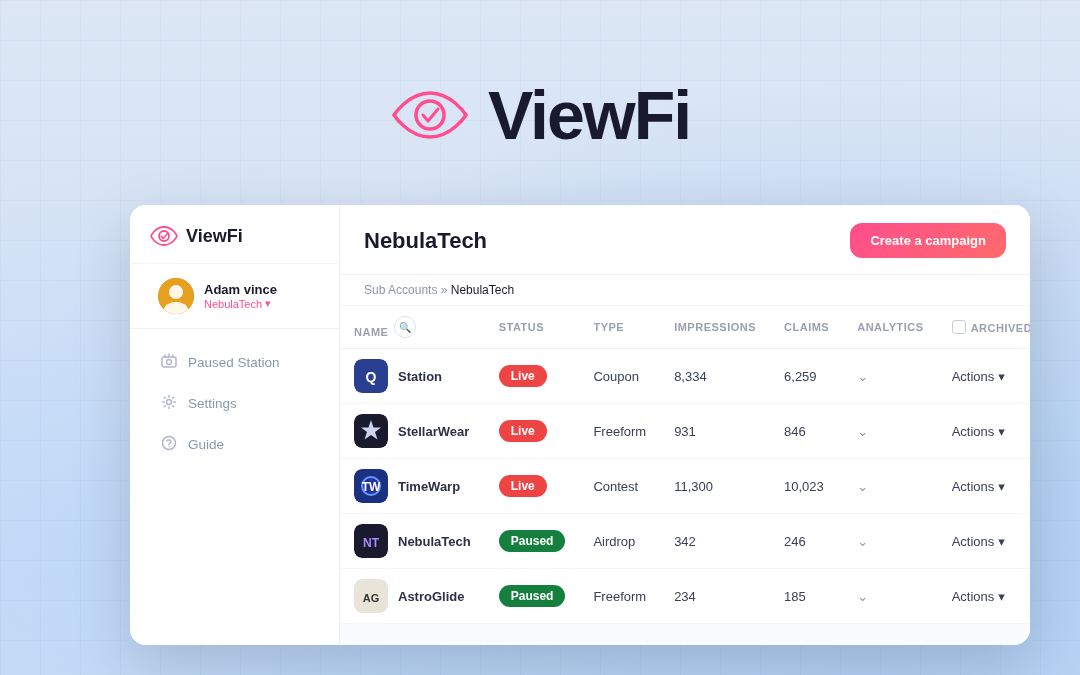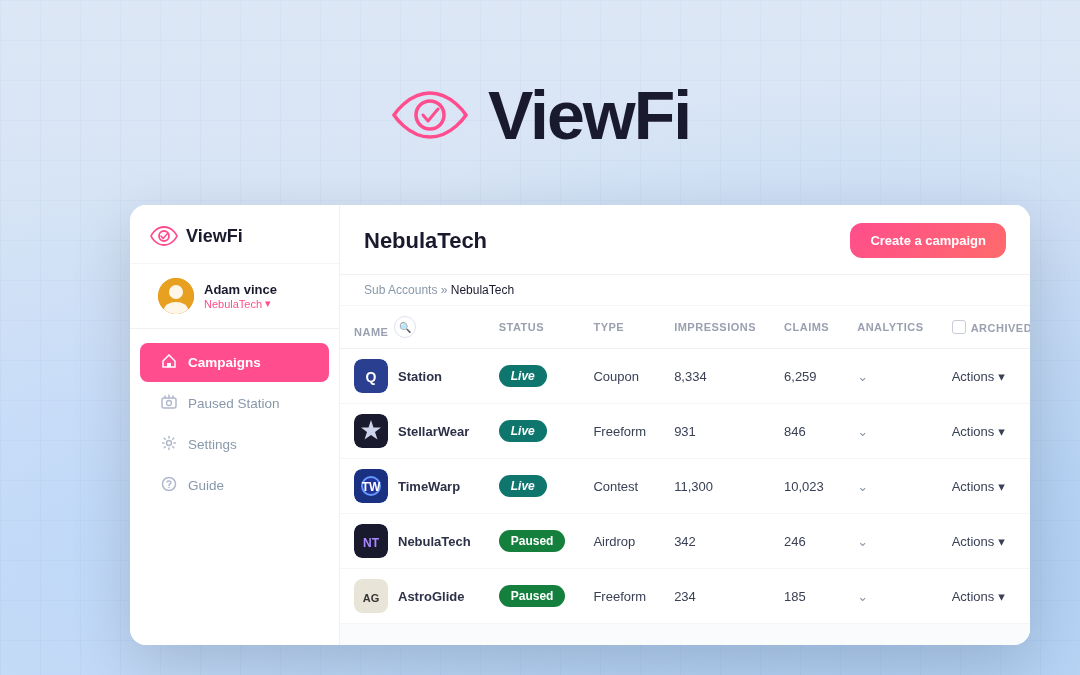--- a/index.html
+++ b/index.html
@@ -307,23 +307,22 @@
 
     .status-badge {
       display: inline-block;
       padding: 4px 12px;
       border-radius: 20px;
       font-size: 12px;
       font-weight: 600;
     }
 
     .status-live {
-      background: #0f766e;
+      background: #ef4444;
       color: white;
-      font-style: italic;
     }
 
     .status-paused {
       background: #15803d;
       color: white;
     }
 
     .chevron-down {
       color: #8898aa;
       font-size: 13px;
@@ -400,29 +399,20 @@
         <div class="user-account">
           <span>NebulaTech</span>
           <span>▾</span>
         </div>
       </div>
     </div>
 
     <nav class="sidebar-nav">
 
 
-      <div class="nav-item active">
-        <span class="nav-icon">
-          <svg width="16" height="16" viewBox="0 0 16 16" fill="none">
-            <path d="M2 8 L8 2 L14 8 L14 14 L2 14 Z" stroke="currentColor" stroke-width="1.5" fill="none"></path>
-            <rect x="6" y="10" width="4" height="4" fill="currentColor"></rect>
-          </svg>
-        </span>
-        <span>Campaigns</span>
-      </div>
 
       <div class="nav-item">
         <span class="nav-icon">
           <svg width="16" height="16" viewBox="0 0 16 16" fill="none">
             <rect x="1" y="4" width="14" height="10" rx="2" stroke="currentColor" stroke-width="1.5"></rect>
             <path d="M4 4 V2 M8 4 V1 M12 4 V2" stroke="currentColor" stroke-width="1.5" stroke-linecap="round"></path>
             <circle cx="8" cy="9" r="2.5" stroke="currentColor" stroke-width="1.3"></circle>
           </svg>
         </span>
         <span>Paused Station</span>

